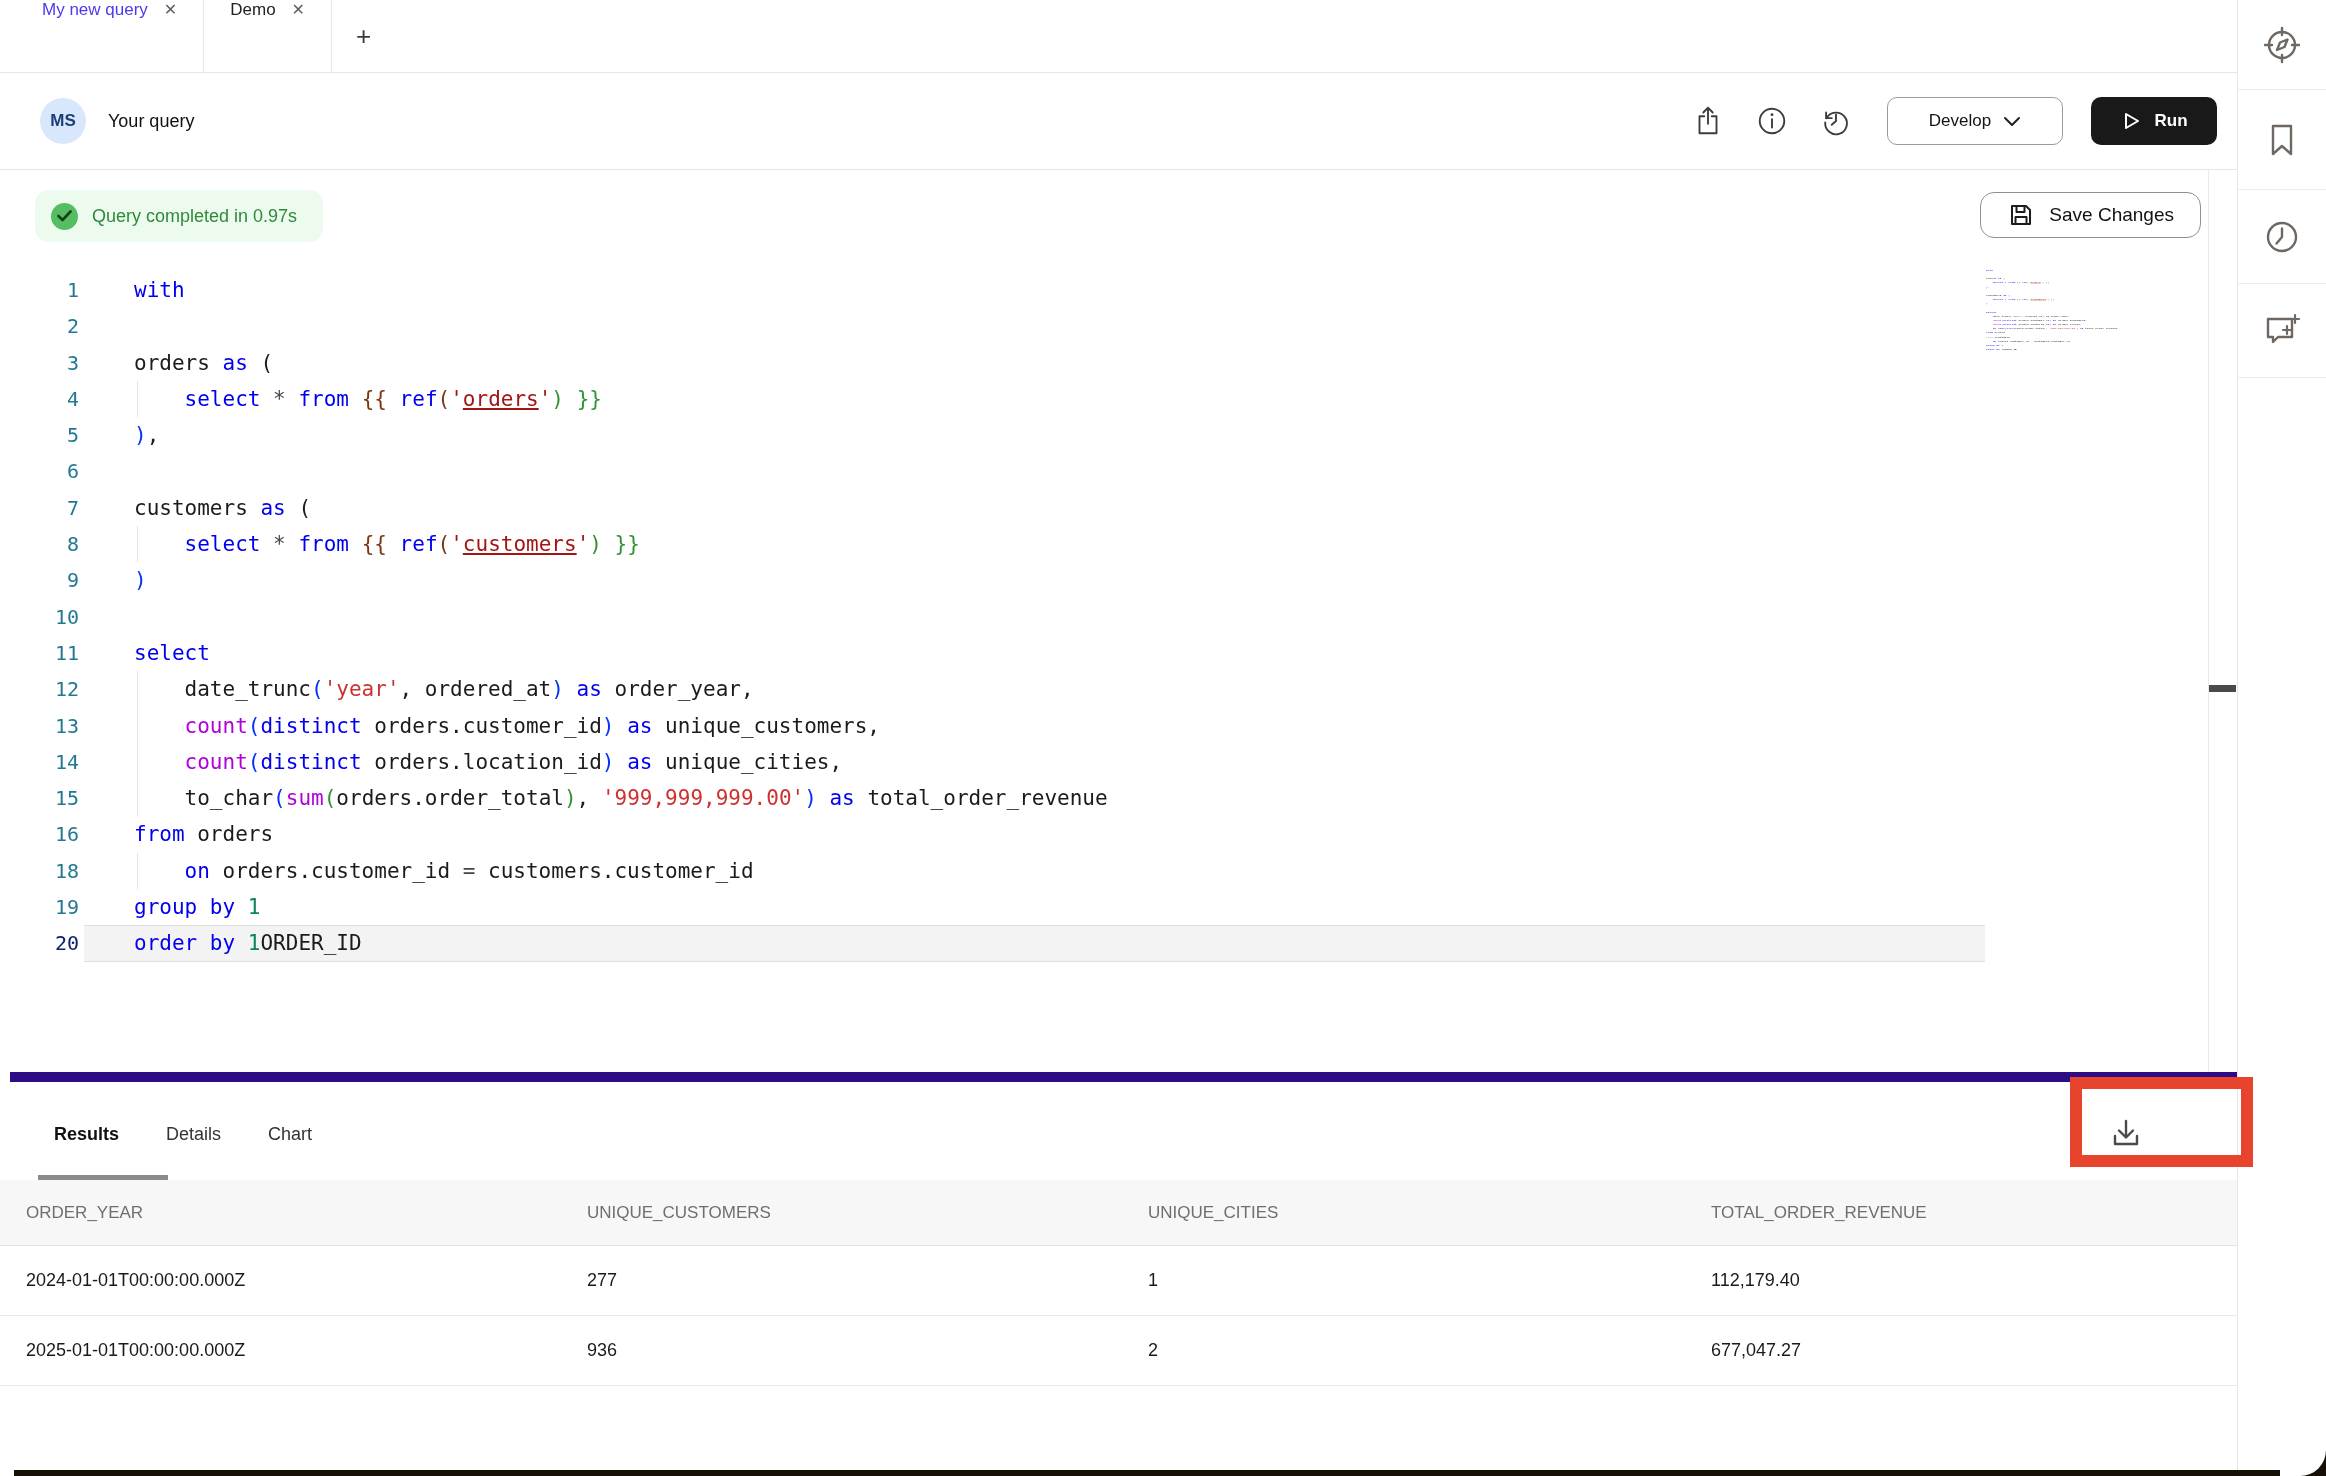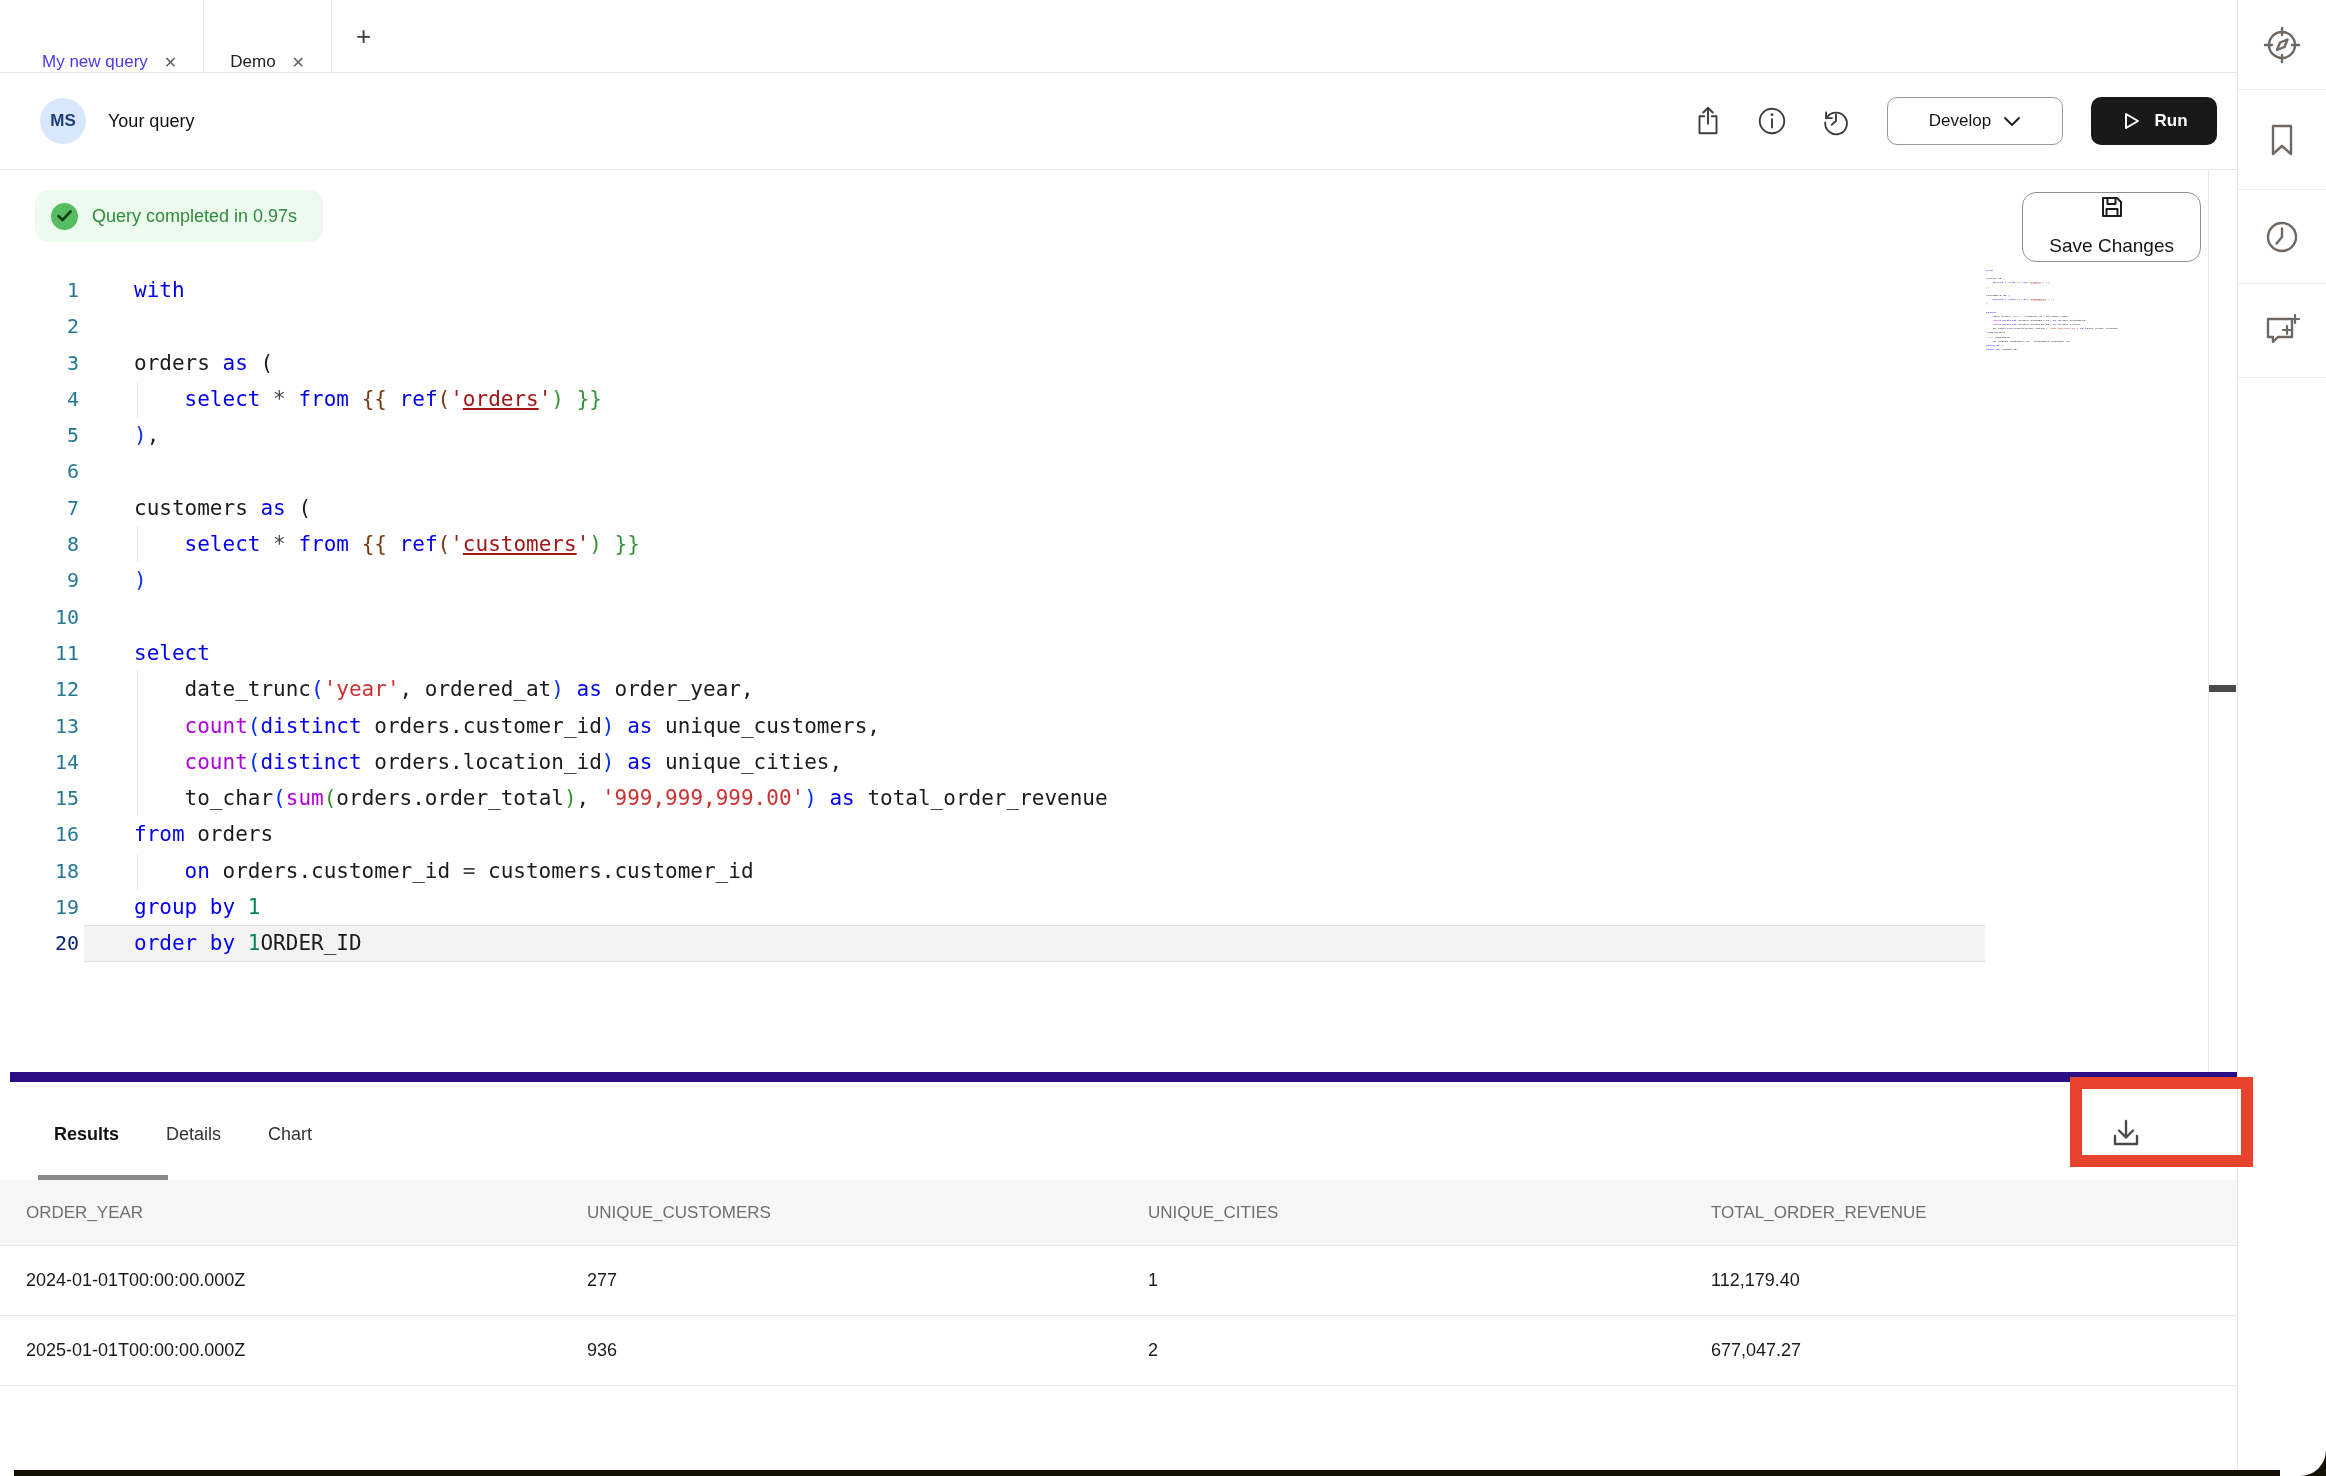--- a/index.html
+++ b/index.html
@@ -13,21 +13,21 @@
   
   .sidebar { position:absolute; top:0; right:0; width:88px; bottom:0; background:#fff; }
   .side-cell { display:flex; align-items:center; justify-content:center; border-bottom:1px solid #ececec; }
   .side-cell svg { stroke:#6F6862; fill:none; stroke-width:2.4; stroke-linecap:round; stroke-linejoin:round; }
 
   
   .main { position:absolute; left:0; top:0; width:2238px; height:1476px; border-right:1px solid #e6e6e6; background:#fff; }
 
   
   .tabbar { position:relative; height:73px; border-bottom:1px solid #e6e6e6; display:flex; align-items:stretch; padding-left:16px; }
-  .tab { display:flex; align-items:flex-end; gap:16px; padding:0 26px; font-size:17px; border-right:1px solid #e9e9e9; cursor:pointer; }
+  .tab { display:flex; align-items:flex-start; gap:16px; padding:0 26px; font-size:17px; border-right:1px solid #e9e9e9; cursor:pointer; }
   .tab .close { font-size:16px; color:#5f5f5f; }
   .tab.active { color:#4B3AEC; }
   .tab.inactive { color:#222; }
   .newtab { display:flex; align-items:center; padding:0 24px; color:#3a3a3a; font-size:26px; font-weight:400; cursor:pointer; }
 
   
   .qheader { position:relative; height:97px; border-bottom:1px solid #e6e6e6; display:flex; align-items:center; padding:0 20px 0 40px; }
   .avatar { width:46px; height:46px; border-radius:50%; background:#D9E7FC; color:#1D3E75; font-weight:bold; font-size:17px; display:flex; align-items:center; justify-content:center; }
   .qtitle { margin-left:22px; font-size:18px; color:#111; }
   .hright { margin-left:auto; display:flex; align-items:center; gap:30px; }
@@ -36,21 +36,21 @@
   .btn { display:flex; align-items:center; justify-content:center; gap:12px; height:48px; border-radius:10px; font-size:17px; cursor:pointer; }
   .btn-develop { width:176px; border:1.5px solid #9a9a9a; background:#fff; color:#141414; margin-left:4px; }
   .btn-run { width:126px; background:#191919; color:#fff; font-weight:600; margin-left:-2px; }
   .btn-run svg { stroke:#fff; fill:none; stroke-width:2; stroke-linejoin:round; }
 
   
   .editor { position:relative; height:902px; background:#fff; }
   .badge { position:absolute; left:35px; top:20px; height:52px; display:inline-flex; align-items:center; gap:14px; padding:0 26px 0 16px; background:#EDFAEE; border-radius:14px; color:#2E8B3C; font-size:18px; font-weight:500; }
   .badge .chk { width:27px; height:27px; border-radius:50%; background:#57BD63; display:flex; align-items:center; justify-content:center; }
   .badge .chk svg { stroke:#14401c; fill:none; stroke-width:2.6; stroke-linecap:round; stroke-linejoin:round; }
-  .btn-save { position:absolute; right:36px; top:22px; height:70px; padding:0 26px; display:flex; align-items:center; gap:14px; background:#fff; border:1.5px solid #8f8f8f; border-radius:14px; font-size:19px; color:#121212; cursor:pointer;flex-direction:column; }
+  .btn-save { position:absolute; right:36px; top:22px; height:46px; padding:0 26px; display:flex; align-items:center; gap:14px; background:#fff; border:1.5px solid #8f8f8f; border-radius:14px; font-size:19px; color:#121212; cursor:pointer; }
   .btn-save svg { stroke:#1c1c1c; fill:none; stroke-width:2; stroke-linejoin:round; stroke-linecap:round; }
 
   
   .code { position:absolute; left:0; top:102px; width:2208px; font-family:"DejaVu Sans Mono", monospace; font-size:21px; }
   .cl { position:relative; display:flex; height:36.3px; line-height:36.3px; }
   .cl .ln { flex:none; width:79px; text-align:right; color:#237893; font-size:20px; user-select:none; }
   .cl .ct { position:relative; flex:1; padding-left:55px; white-space:pre; z-index:1; }
   .cl.hl::before { content:""; position:absolute; left:84px; width:1901px; top:0; bottom:0; background:#F3F3F3; border-top:1px solid #E0E0E0; border-bottom:1px solid #E0E0E0; }
   .cl.hl .ln { color:#0B216F;padding-left:30px; }
   .cl .guide { position:absolute; left:137px; top:0; bottom:0; width:0; border-left:1px solid #E4E4E4; z-index:1; }

